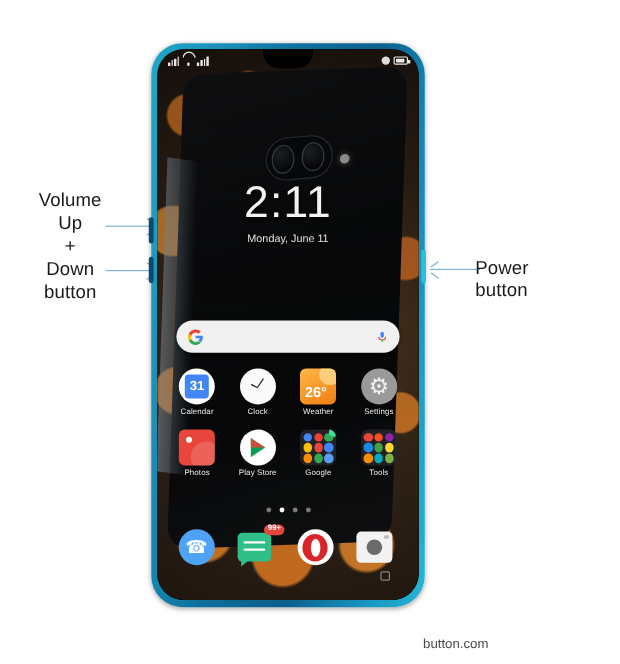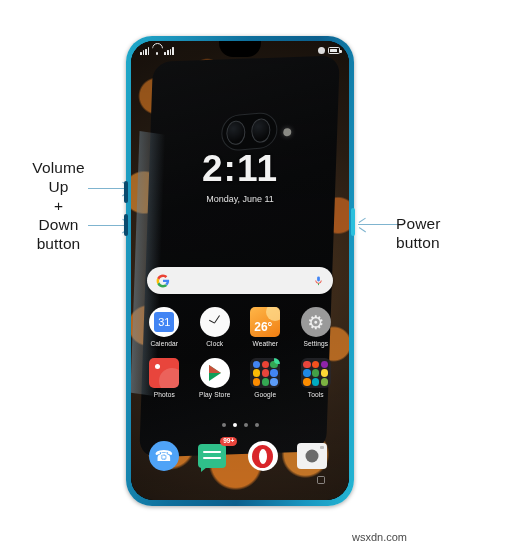--- a/index.html
+++ b/index.html
@@ -163,21 +163,21 @@
   .batt::after{content:"";position:absolute;right:-2.5px;top:1.6px;width:1.5px;height:3px;background:#e9e9e9;border-radius:0 1px 1px 0;}
   .batt i{position:absolute;left:1px;top:1px;bottom:1px;width:70%;background:#e9e9e9;border-radius:.5px;display:block;}
   .sb-dot { width:7px;height:7px;border-radius:50%;background:#dcdcdc; }
 
   
   #clockwidget {
     position: absolute; left: 0; right: 0; top: 108px; text-align: center;
     z-index: 5; color: #f2f2f2;
     text-shadow: 0 1px 3px rgba(0,0,0,.9);
   }
-  #clock-time { font-size: 37px; font-weight: 700; letter-spacing: 1px; line-height: 40px; }
+  #clock-time { font-size: 37px; font-weight: 400; letter-spacing: 1px; line-height: 40px; }
   #clock-date { font-size: 9px; margin-top: 5px; opacity: .93; }
   #clock-weather { font-size: 9px; margin-top: 2px; opacity: .93; }
 
   
   #searchbar {
     position: absolute; left: 16px; right: 16px; top: 226px; height: 27px;
     background: #f1f1f1; border-radius: 14px; z-index: 5;
     display: flex; align-items: center; justify-content: space-between;
     padding: 0 9px; box-shadow: 0 1px 3px rgba(0,0,0,.5);
   }
@@ -188,21 +188,21 @@
   #appgrid { position: absolute; left: 8px; right: 8px; top: 266px; z-index: 5; }
   .app-row { display: flex; justify-content: space-around; margin-bottom: 11px; }
   .app { width: 48px; text-align: center; }
   .app-icon {
     width: 30px; height: 30px; margin: 0 auto 3px;
     border-radius: 7px; position: relative; overflow: hidden;
   }
   .app-label { font-size: 6.6px; color: #ededed; text-shadow: 0 1px 2px #000; letter-spacing: .1px; }
 
   .ic-calendar { background:#fff; border-radius:50%; display:flex;align-items:center;justify-content:center; }
-  .ic-calendar .cal-body{width:20px;height:20px;background:#4285f4;border-radius:3px;color:#fff;font-size:11px;font-weight:normal;display:flex;align-items:center;justify-content:center;}
+  .ic-calendar .cal-body{width:20px;height:20px;background:#4285f4;border-radius:3px;color:#fff;font-size:11px;font-weight:bold;display:flex;align-items:center;justify-content:center;}
   .ic-clock { background:#fafafa; border-radius:50%; }
   .ic-clock::before{content:"";position:absolute;left:14px;top:7px;width:1.3px;height:9px;background:#222;transform-origin:bottom center;transform:rotate(34deg);}
   .ic-clock::after{content:"";position:absolute;left:14px;top:10px;width:1.3px;height:6px;background:#222;transform-origin:bottom center;transform:rotate(-62deg);}
   .ic-weather { background: linear-gradient(150deg,#ffb648,#f07e12); border-radius:5px; }
   .ic-weather .sun{position:absolute;right:-4px;top:-4px;width:18px;height:18px;border-radius:50%;background:rgba(255,230,160,.65);}
   .ic-weather .temp{position:absolute;left:4px;bottom:3px;color:#fff;font-size:12px;font-weight:bold;}
   .ic-settings { background:#9a9a9a; border-radius:50%; display:flex;align-items:center;justify-content:center;font-size:19px;color:#f0f0f0;line-height:1; }
   .ic-photos { background:#e8453c; border-radius:5px; }
   .ic-photos::before{content:"";position:absolute;right:-6px;bottom:-6px;width:26px;height:26px;border-radius:50%;background:rgba(255,255,255,.16);}
   .ic-photos::after{content:"";position:absolute;left:6px;top:6px;width:5px;height:5px;border-radius:50%;background:#fff;}
@@ -437,14 +437,14 @@
         <div id="nav-square"></div>
 
       </div>
     </div>
   </div>
 
   <div class="sidekey" id="key-volup"></div>
   <div class="sidekey" id="key-voldown"></div>
   <div class="sidekey" id="key-power"></div>
 
-  <div id="watermark">wsxdn.com</div>
+  <div id="watermark">button.com</div>
 </div>
 
 </body></html>

